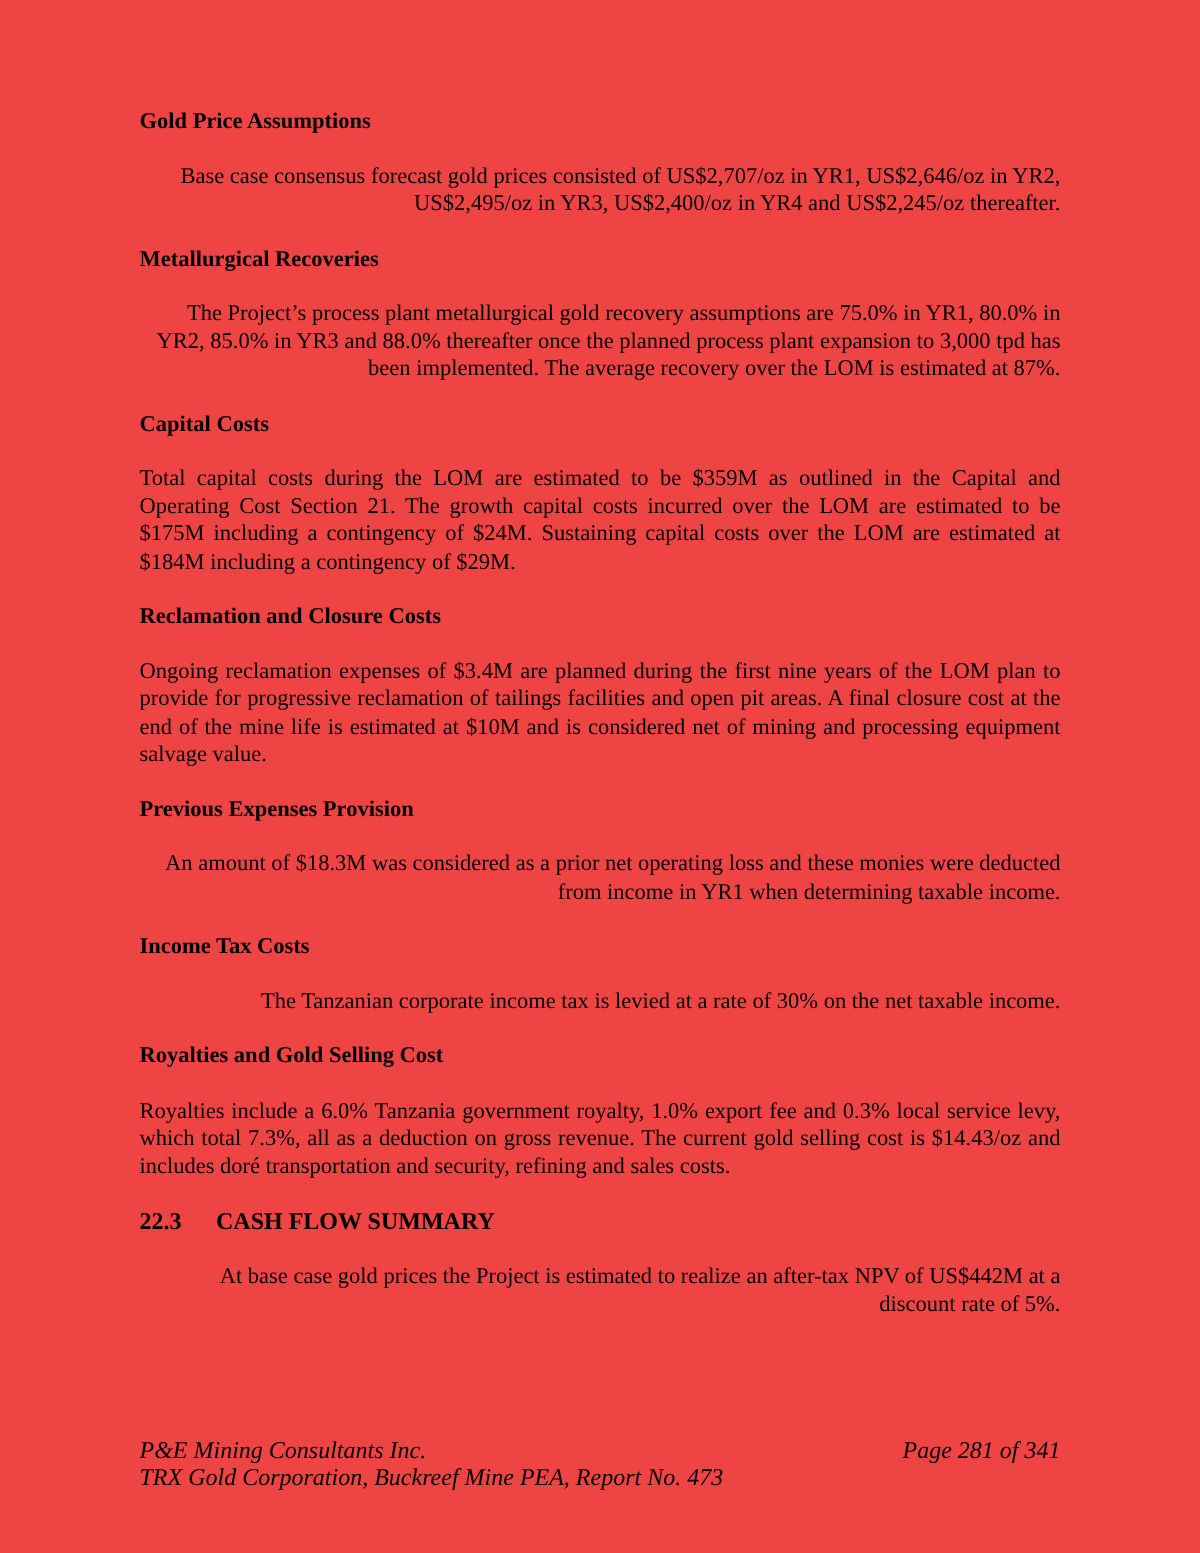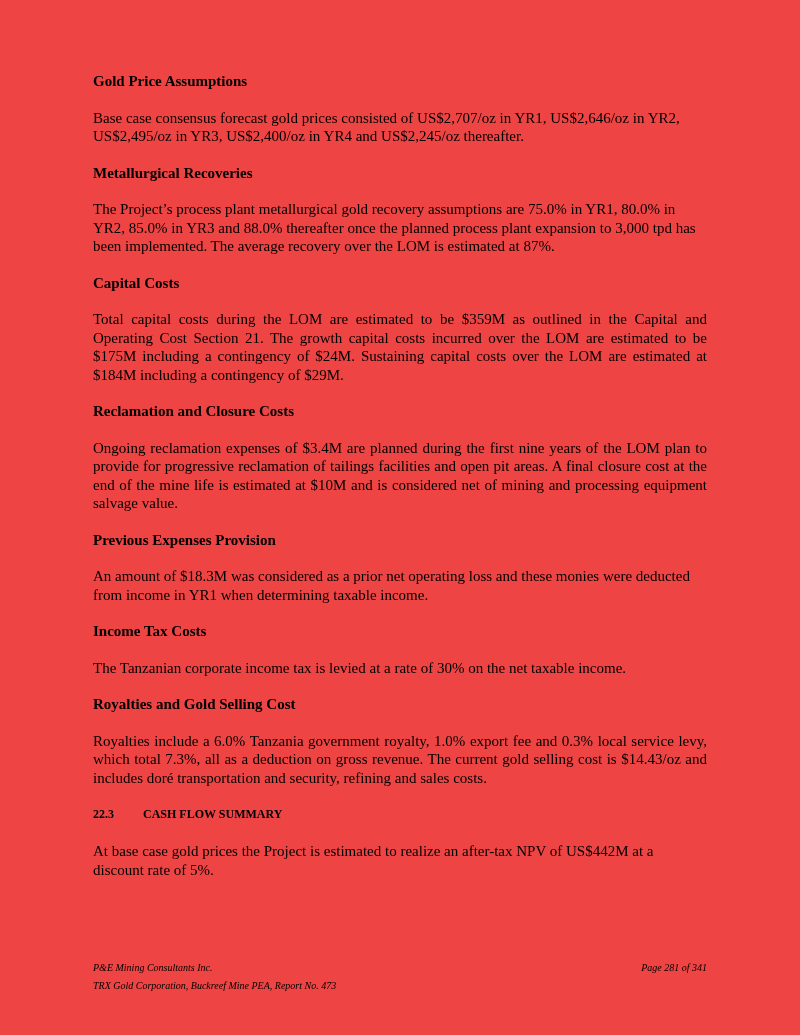--- a/index.html
+++ b/index.html
@@ -26,41 +26,41 @@
   .doc-heading {
     font-size: 15px;
     font-weight: bold;
     line-height: 18.5px;
     margin: 0 0 18px 0;
   }
   .doc-para {
     font-size: 15px;
     line-height: 18.5px;
     margin: 0 0 18px 0;
-    text-align: left;
+    text-align: right;
   }
   .doc-para.justify {
     text-align: justify;
   }
   .numbered-heading {
-    font-size: 12px;
+    font-size: 16px;
     font-weight: bold;
     line-height: 19px;
     margin: 6px 0 18px 0;
   }
   .numbered-heading .hnum {
     display: inline-block;
     min-width: 47px;
   }
   .footer {
     position: absolute;
     left: 93px;
     right: 93px;
     bottom: 40px;
-    font-size: 10px;
+    font-size: 16px;
     font-style: italic;
     line-height: 18px;
     display: flex;
     justify-content: space-between;
     align-items: flex-start;
   }
   .footer .footer-left div {
     white-space: nowrap;
   }
   .footer .footer-right {

